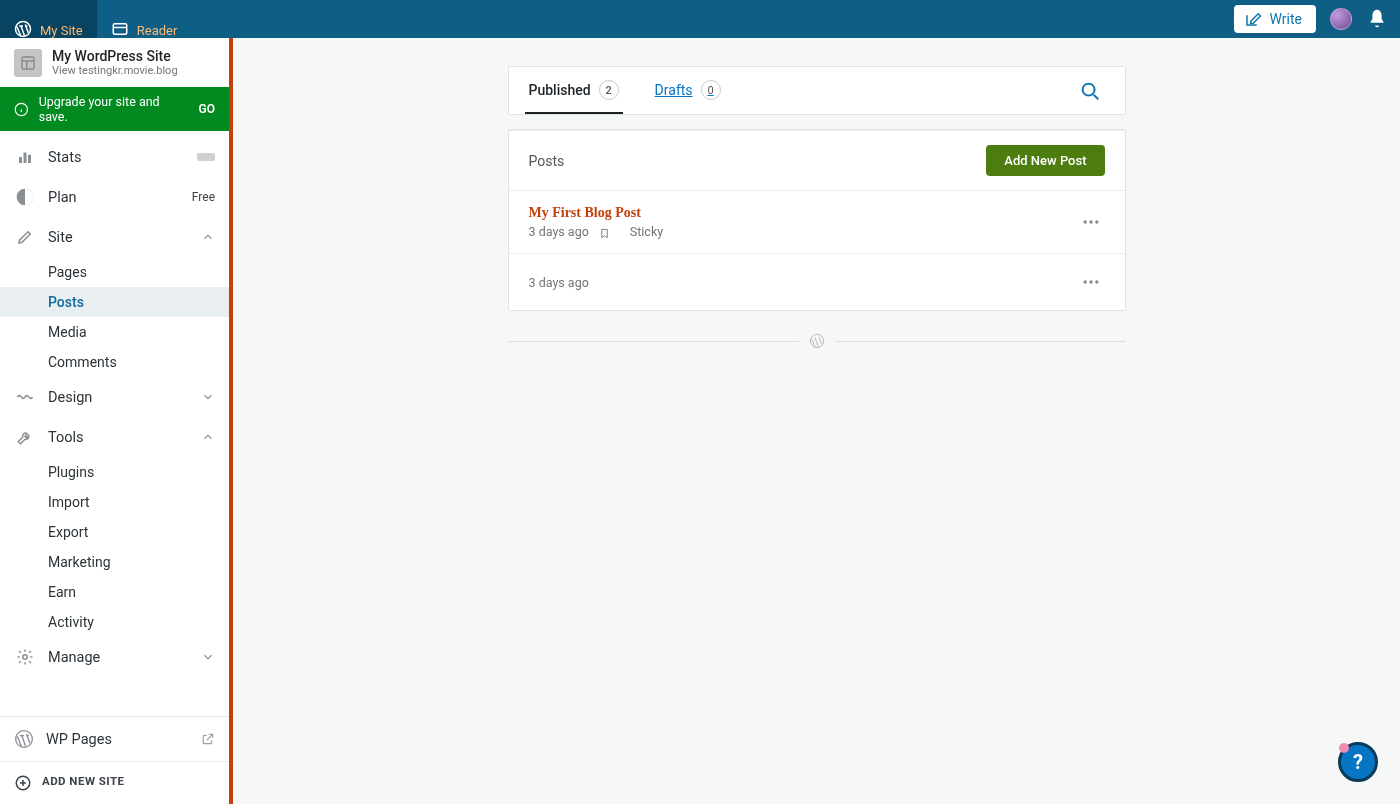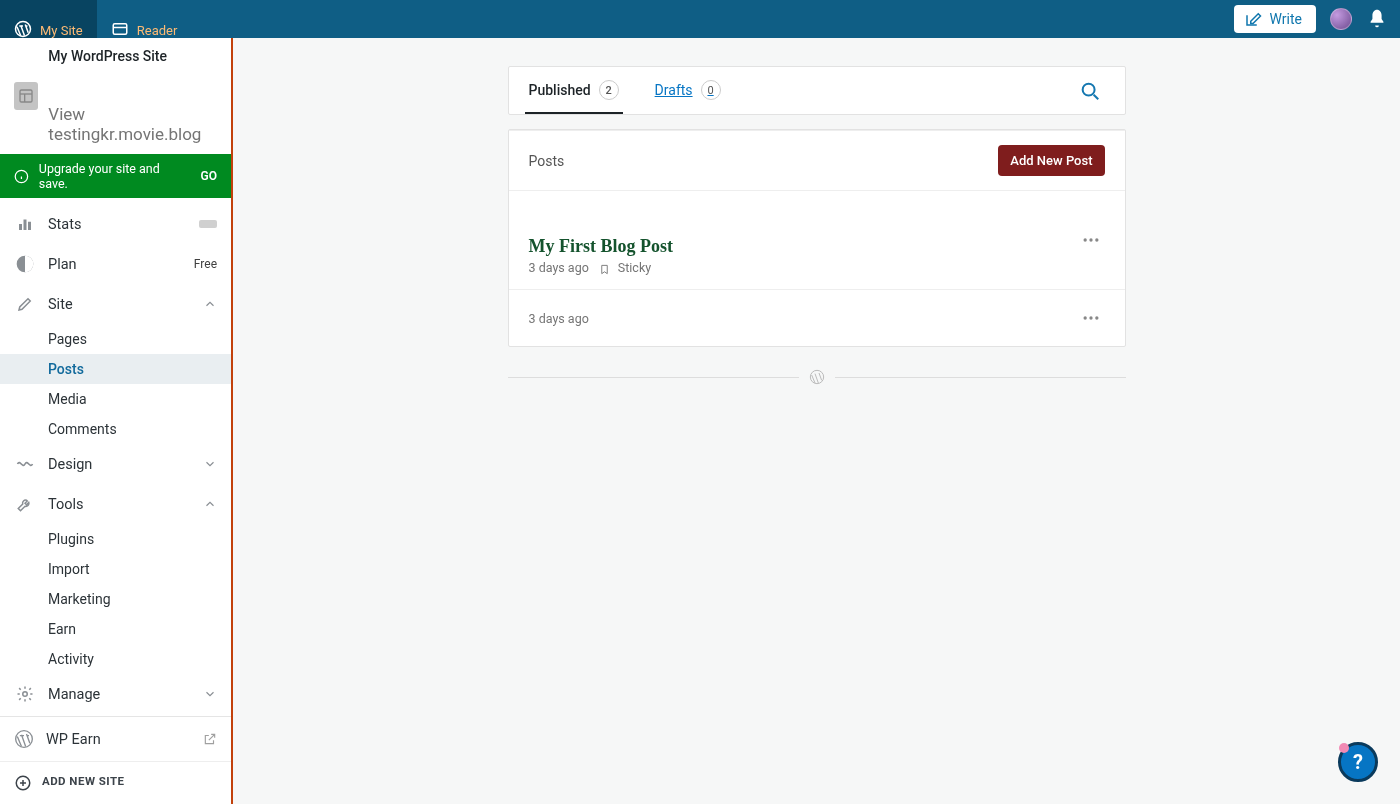--- a/index.html
+++ b/index.html
@@ -7,25 +7,25 @@
     .topbar { height:38px; background:#0f5e85; display:flex; align-items:center; color:#fff; }
     .topbar-left { display:flex; height:100%; }
     .topbar-item { display:flex; align-items:flex-end; gap:8px; padding:0 14px; height:100%; font-size:13px; color:#fdba74; cursor:pointer; }
     .topbar-item.active { background:#084461; }
     .topbar-spacer { flex:1; }
     .topbar-right { display:flex; align-items:center; gap:14px; padding-right:12px; }
     .write-btn { background:#fff; color:#1077ae; border-radius:4px; padding:5px 14px 5px 10px; display:flex; align-items:center; gap:8px; font-size:14px; border:none; cursor:pointer; }
     .avatar { width:22px; height:22px; border-radius:50%; background:radial-gradient(circle at 30% 30%,#c49be0,#6d4a8f); border:1px solid rgba(255,255,255,.3);}
     .bell { width:22px; height:22px; color:#fff; position:relative; }
     .layout { display:flex; height:calc(804px - 38px); }
-    .sidebar { width:233px; background:#fff; border-right:2px solid #c2410c; display:flex; flex-direction:column; }
+    .sidebar { width:233px; background:#fff; border-right:4px solid #c2410c; display:flex; flex-direction:column; }
     .site-header { padding:10px 14px; display:flex; gap:10px; align-items:center; }
     .site-icon { width:28px; height:28px; background:#c4c4c4; border-radius:3px; display:flex; align-items:center; justify-content:center; }
     .site-title { font-size:14px; color:#1d2327; font-weight:500; }
-    .site-url { font-size:17px; color:#757575;margin-top:40px; }
+    .site-url { font-size:11px; color:#757575; }
     .upgrade { background:#008a20; color:#fff; font-size:12.5px; padding:7px 14px; display:flex; align-items:center; gap:10px; }
     .upgrade .go { margin-left:auto; font-weight:600; font-size:12px; }
     .menu { flex:1; overflow-y:auto; padding-top:6px; }
     .menu-item { display:flex; align-items:center; gap:12px; padding:9px 14px; font-size:14.5px; color:#2c3338; cursor:pointer; position:relative; }
     .menu-item .mi-icon { width:22px; height:22px; color:#8a8f94; display:flex; align-items:center; justify-content:center; }
     .menu-item .badge-right { margin-left:auto; font-size:12px; color:#404040; }
     .menu-item .chev { margin-left:auto; width:14px; height:14px; color:#8a8f94; }
     .submenu-item { padding:7px 14px 7px 48px; font-size:14px; color:#2c3338; cursor:pointer; display:flex; align-items:center;}
     .submenu-item .ext { margin-left:auto; color:#a0a0a0; width:14px; height:14px;}
     .submenu-item.selected { background:#e9eef1; color:#126a9c; font-weight:500; }
@@ -37,23 +37,23 @@
     .main { flex:1; overflow:auto; padding:28px 0; }
     .panel { width:618px; margin:0 auto; background:#fff; border:1px solid #e2e2e2; border-radius:2px;}
     .tabs-panel { display:flex; align-items:center; padding:0 16px; border-bottom:0;}
     .tab { display:flex; align-items:center; gap:8px; padding:13px 4px 12px; margin-right:28px; font-size:14px; color:#1d2327; cursor:pointer; border-bottom:2px solid transparent;}
     .tab.active { border-bottom-color:#1d2327; font-weight:500;}
     .tab.inactive { color:#0675c4;text-decoration:underline;}
     .count-pill { min-width:20px; height:20px; border-radius:10px; border:1px solid #ccc; display:flex; align-items:center; justify-content:center; font-size:11px; color:#555; padding:0 5px;}
     .search { margin-left:auto; color:#1477b0; padding:8px; cursor:pointer;}
     .posts-header { display:flex; align-items:center; padding:14px 20px; border-top:1px solid #eee;}
     .posts-header h3 { font-size:14px; font-weight:400; color:#555;}
-    .add-btn { margin-left:auto; background:#7f1d1d; color:#fff; border:none; padding:8px 12px; border-radius:4px; font-size:13px; font-weight:500; cursor:pointer;}
+    .add-btn { margin-left:auto; background:#4d7c0f; color:#fff; border:none; padding:8px 18px; border-radius:4px; font-size:13px; font-weight:500; cursor:pointer;}
     .post-item { padding:14px 20px; border-top:1px solid #eee; display:flex; align-items:center;}
-    .post-title { font-family:Georgia,"Times New Roman",serif; font-size:18px; font-weight:600; color:#14532d; margin-bottom:3px;margin-top:31px;}
+    .post-title { font-family:Georgia,"Times New Roman",serif; font-size:14px; font-weight:600; color:#c2410c; margin-bottom:3px;}
     .post-meta { font-size:12.5px; color:#757575; display:flex; align-items:center; gap:10px;}
     .post-actions { margin-left:auto; color:#888; cursor:pointer; padding:4px;}
     .end-divider { width:618px; margin:22px auto 0; display:flex; align-items:center; }
     .end-divider .line { flex:1; height:1px; background:#ddd;}
     .end-divider .wplogo { margin:0 10px; width:16px; height:16px; color:#bbb;}
     .help-bubble { position:absolute; right:22px; bottom:22px; width:40px; height:40px; border-radius:50%; background:#0675c4; border:3px solid #0a3a5c; display:flex; align-items:center; justify-content:center; color:#fff; font-size:20px; font-weight:700; cursor:pointer;}
     .help-bubble .dot { position:absolute; top:-2px; left:-2px; width:10px; height:10px; background:#f18ab4; border-radius:50%;}
     svg { display:block; }
   </style>
 </head>
@@ -195,20 +195,23 @@
             </svg>
           </span>
       </div>
       <div class="submenu-item">
           <span>Plugins</span>
         </div>
       <div class="submenu-item">
           <span>Import</span>
         </div>
       <div class="submenu-item">
+          <span>Export</span>
+        </div>
+      <div class="submenu-item">
           <span>Marketing</span>
         </div>
       <div class="submenu-item">
           <span>Earn</span>
         </div>
       <div class="submenu-item">
           <span>Activity</span>
         </div>
 
       <div class="menu-item">
@@ -226,21 +229,21 @@
           </span>
       </div>
     </div>
 
     <div class="sidebar-bottom">
       <div class="wpadmin">
         <svg width="20" height="20" viewBox="0 0 24 24" fill="none" stroke="#8a8f94" stroke-width="1.6">
             <circle cx="12" cy="12" r="10"></circle>
             <path d="M4 9l5 12M9 7l5 14M15 6l4 11M7 8h5M15 8h3"></path>
           </svg>
-        <span>WP Earn</span>
+        <span>WP Pages</span>
         <span class="ext">
             <svg width="14" height="14" viewBox="0 0 24 24" fill="none" stroke="#a0a0a0" stroke-width="2">
               <path d="M14 4h6v6M20 4L10 14M18 14v6H4V6h6"></path>
             </svg>
           </span>
       </div>
       <div class="addsite">
         <svg width="18" height="18" viewBox="0 0 24 24" fill="none" stroke="#3c434a" stroke-width="2">
             <circle cx="12" cy="12" r="9"></circle>
             <line x1="12" y1="8" x2="12" y2="16"></line>
@@ -275,21 +278,21 @@
       <div class="posts-header">
         <h3>Posts</h3>
         <button class="add-btn">Add New Post</button>
       </div>
 
       <div class="post-item">
         <div>
           <div class="post-title">My First Blog Post</div>
           <div class="post-meta">
             <span>3 days ago</span>
-            <span style="display:flex;align-items:flex-end;gap:8px">
+            <span style="display:flex;align-items:flex-end;gap:20px">
               <svg width="11" height="11" viewBox="0 0 24 24" fill="none" stroke="#757575" stroke-width="2">
                   <path d="M6 3h12v18l-6-4-6 4V3z"></path>
                 </svg>
               <span>Sticky</span>
             </span>
           </div>
         </div>
         <div class="post-actions">
           <svg width="20" height="20" viewBox="0 0 24 24" fill="#888">
               <circle cx="5" cy="12" r="2"></circle>

